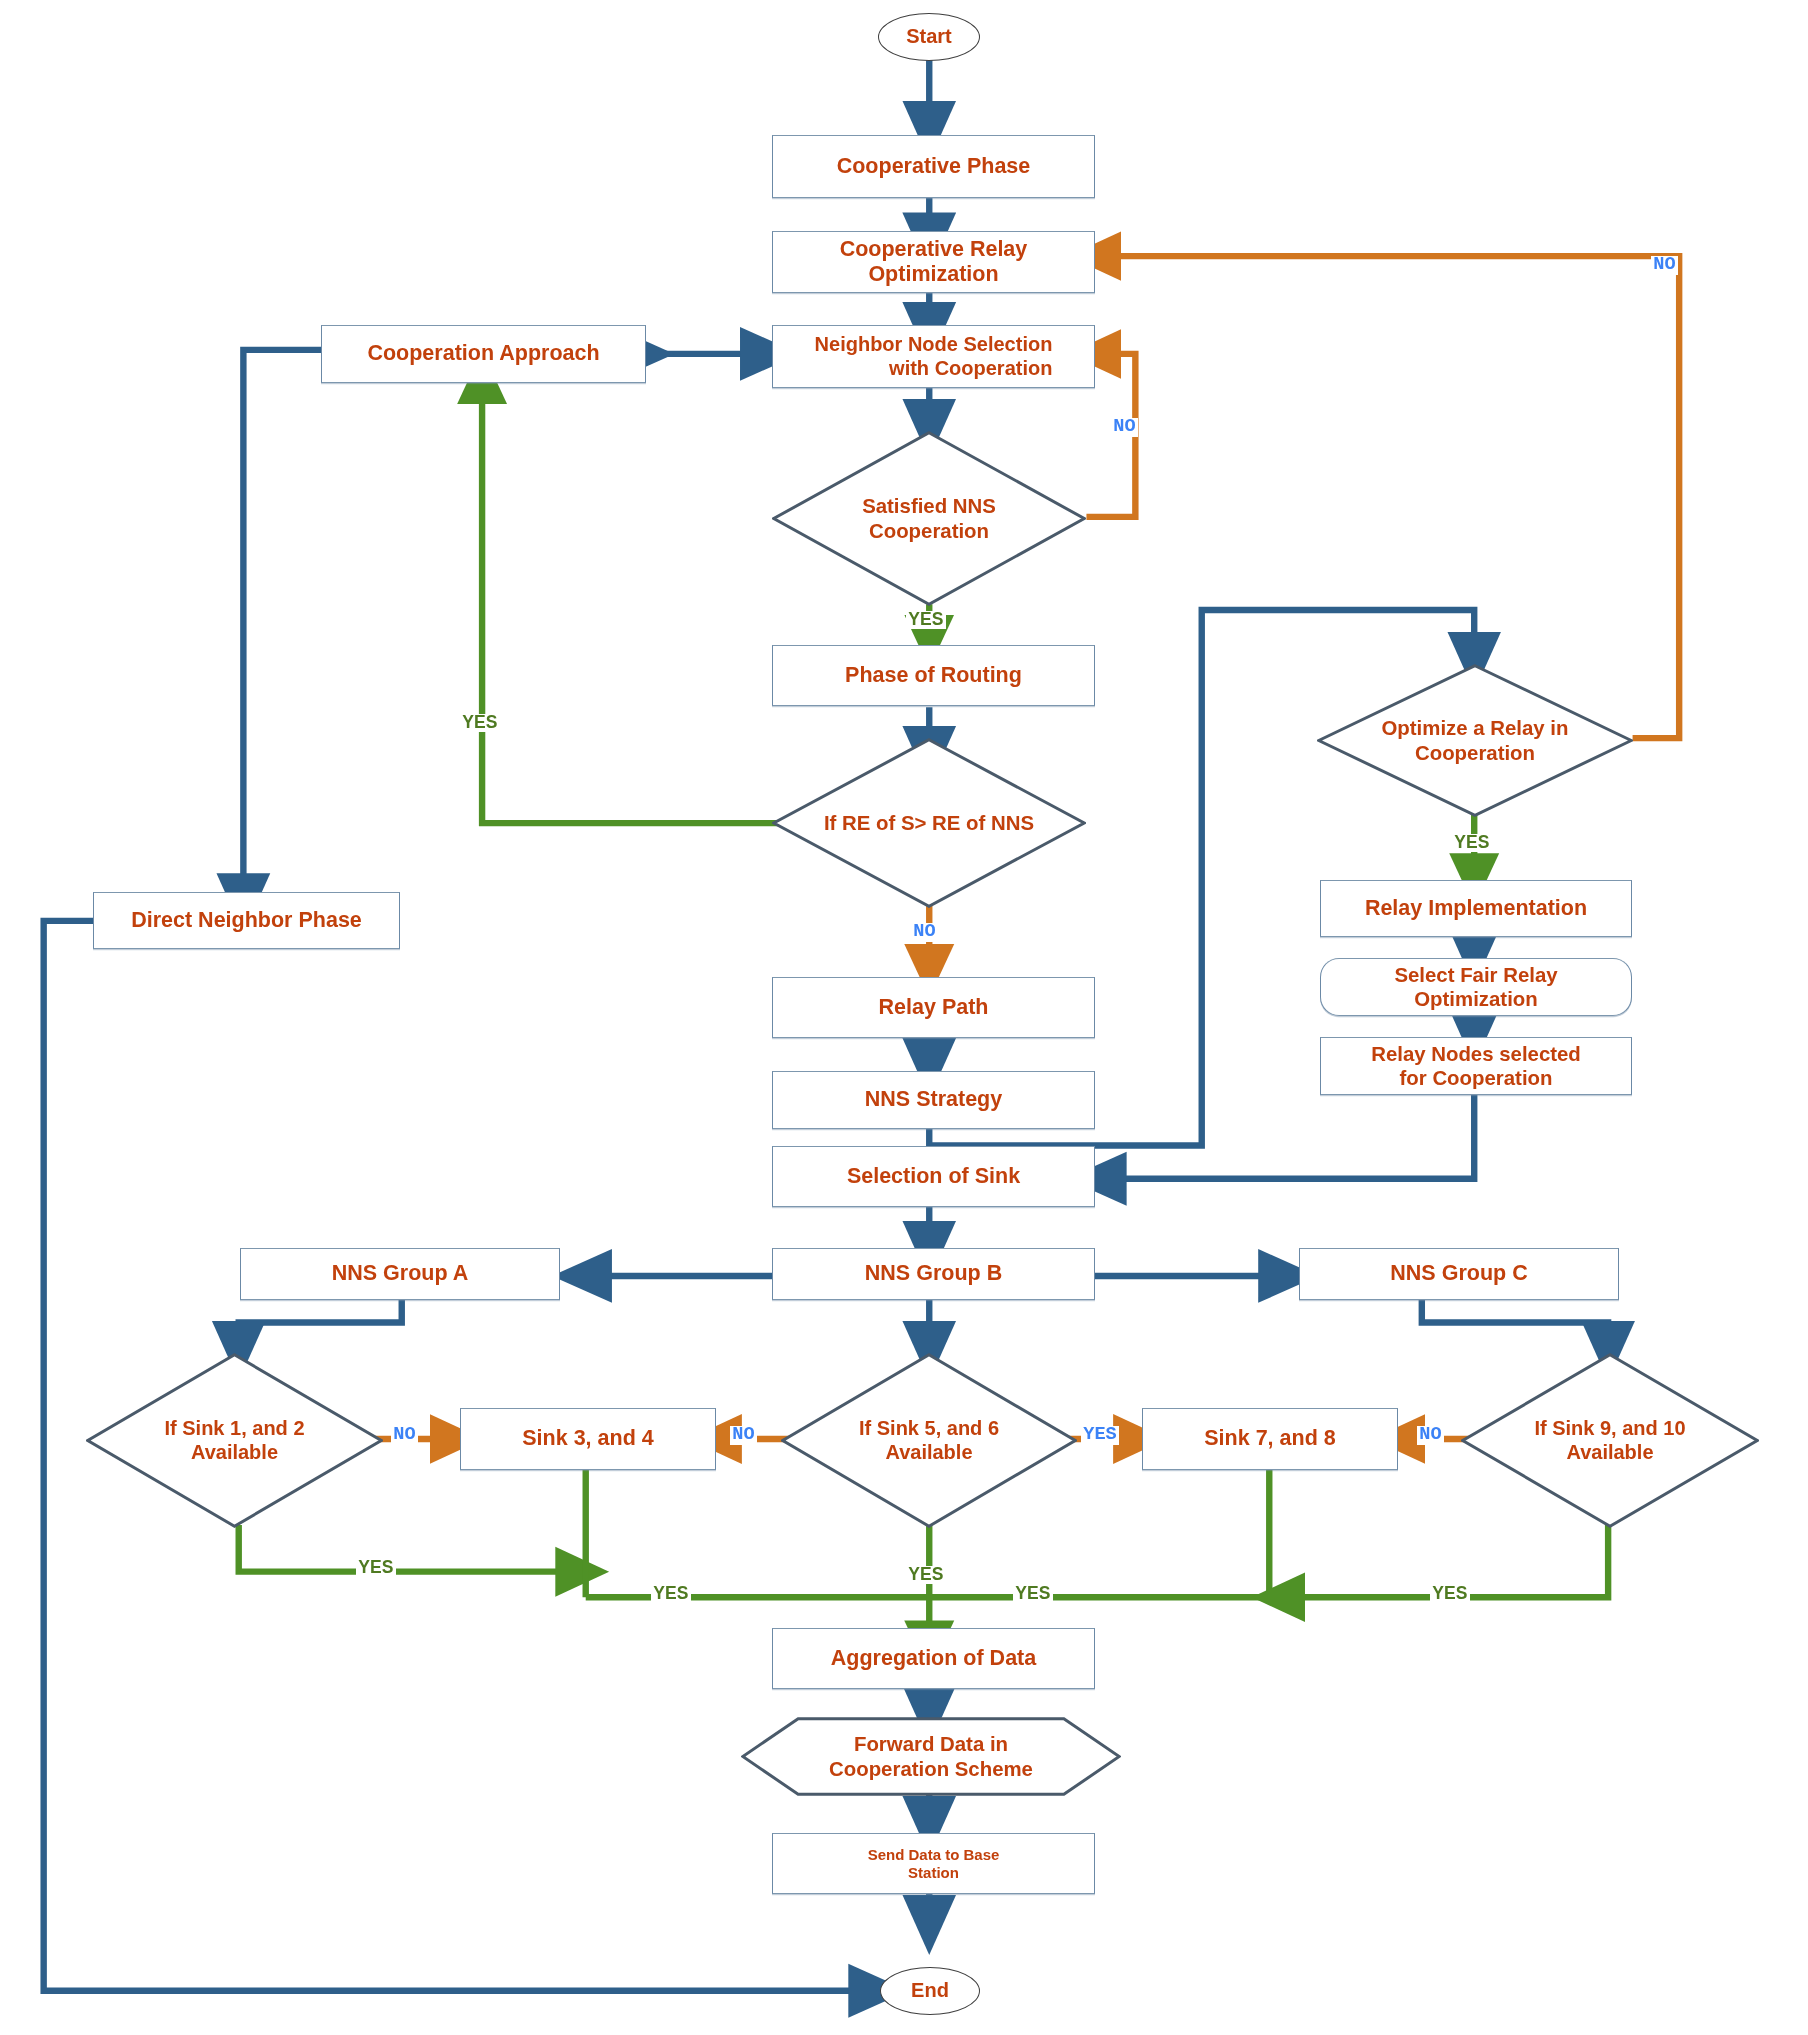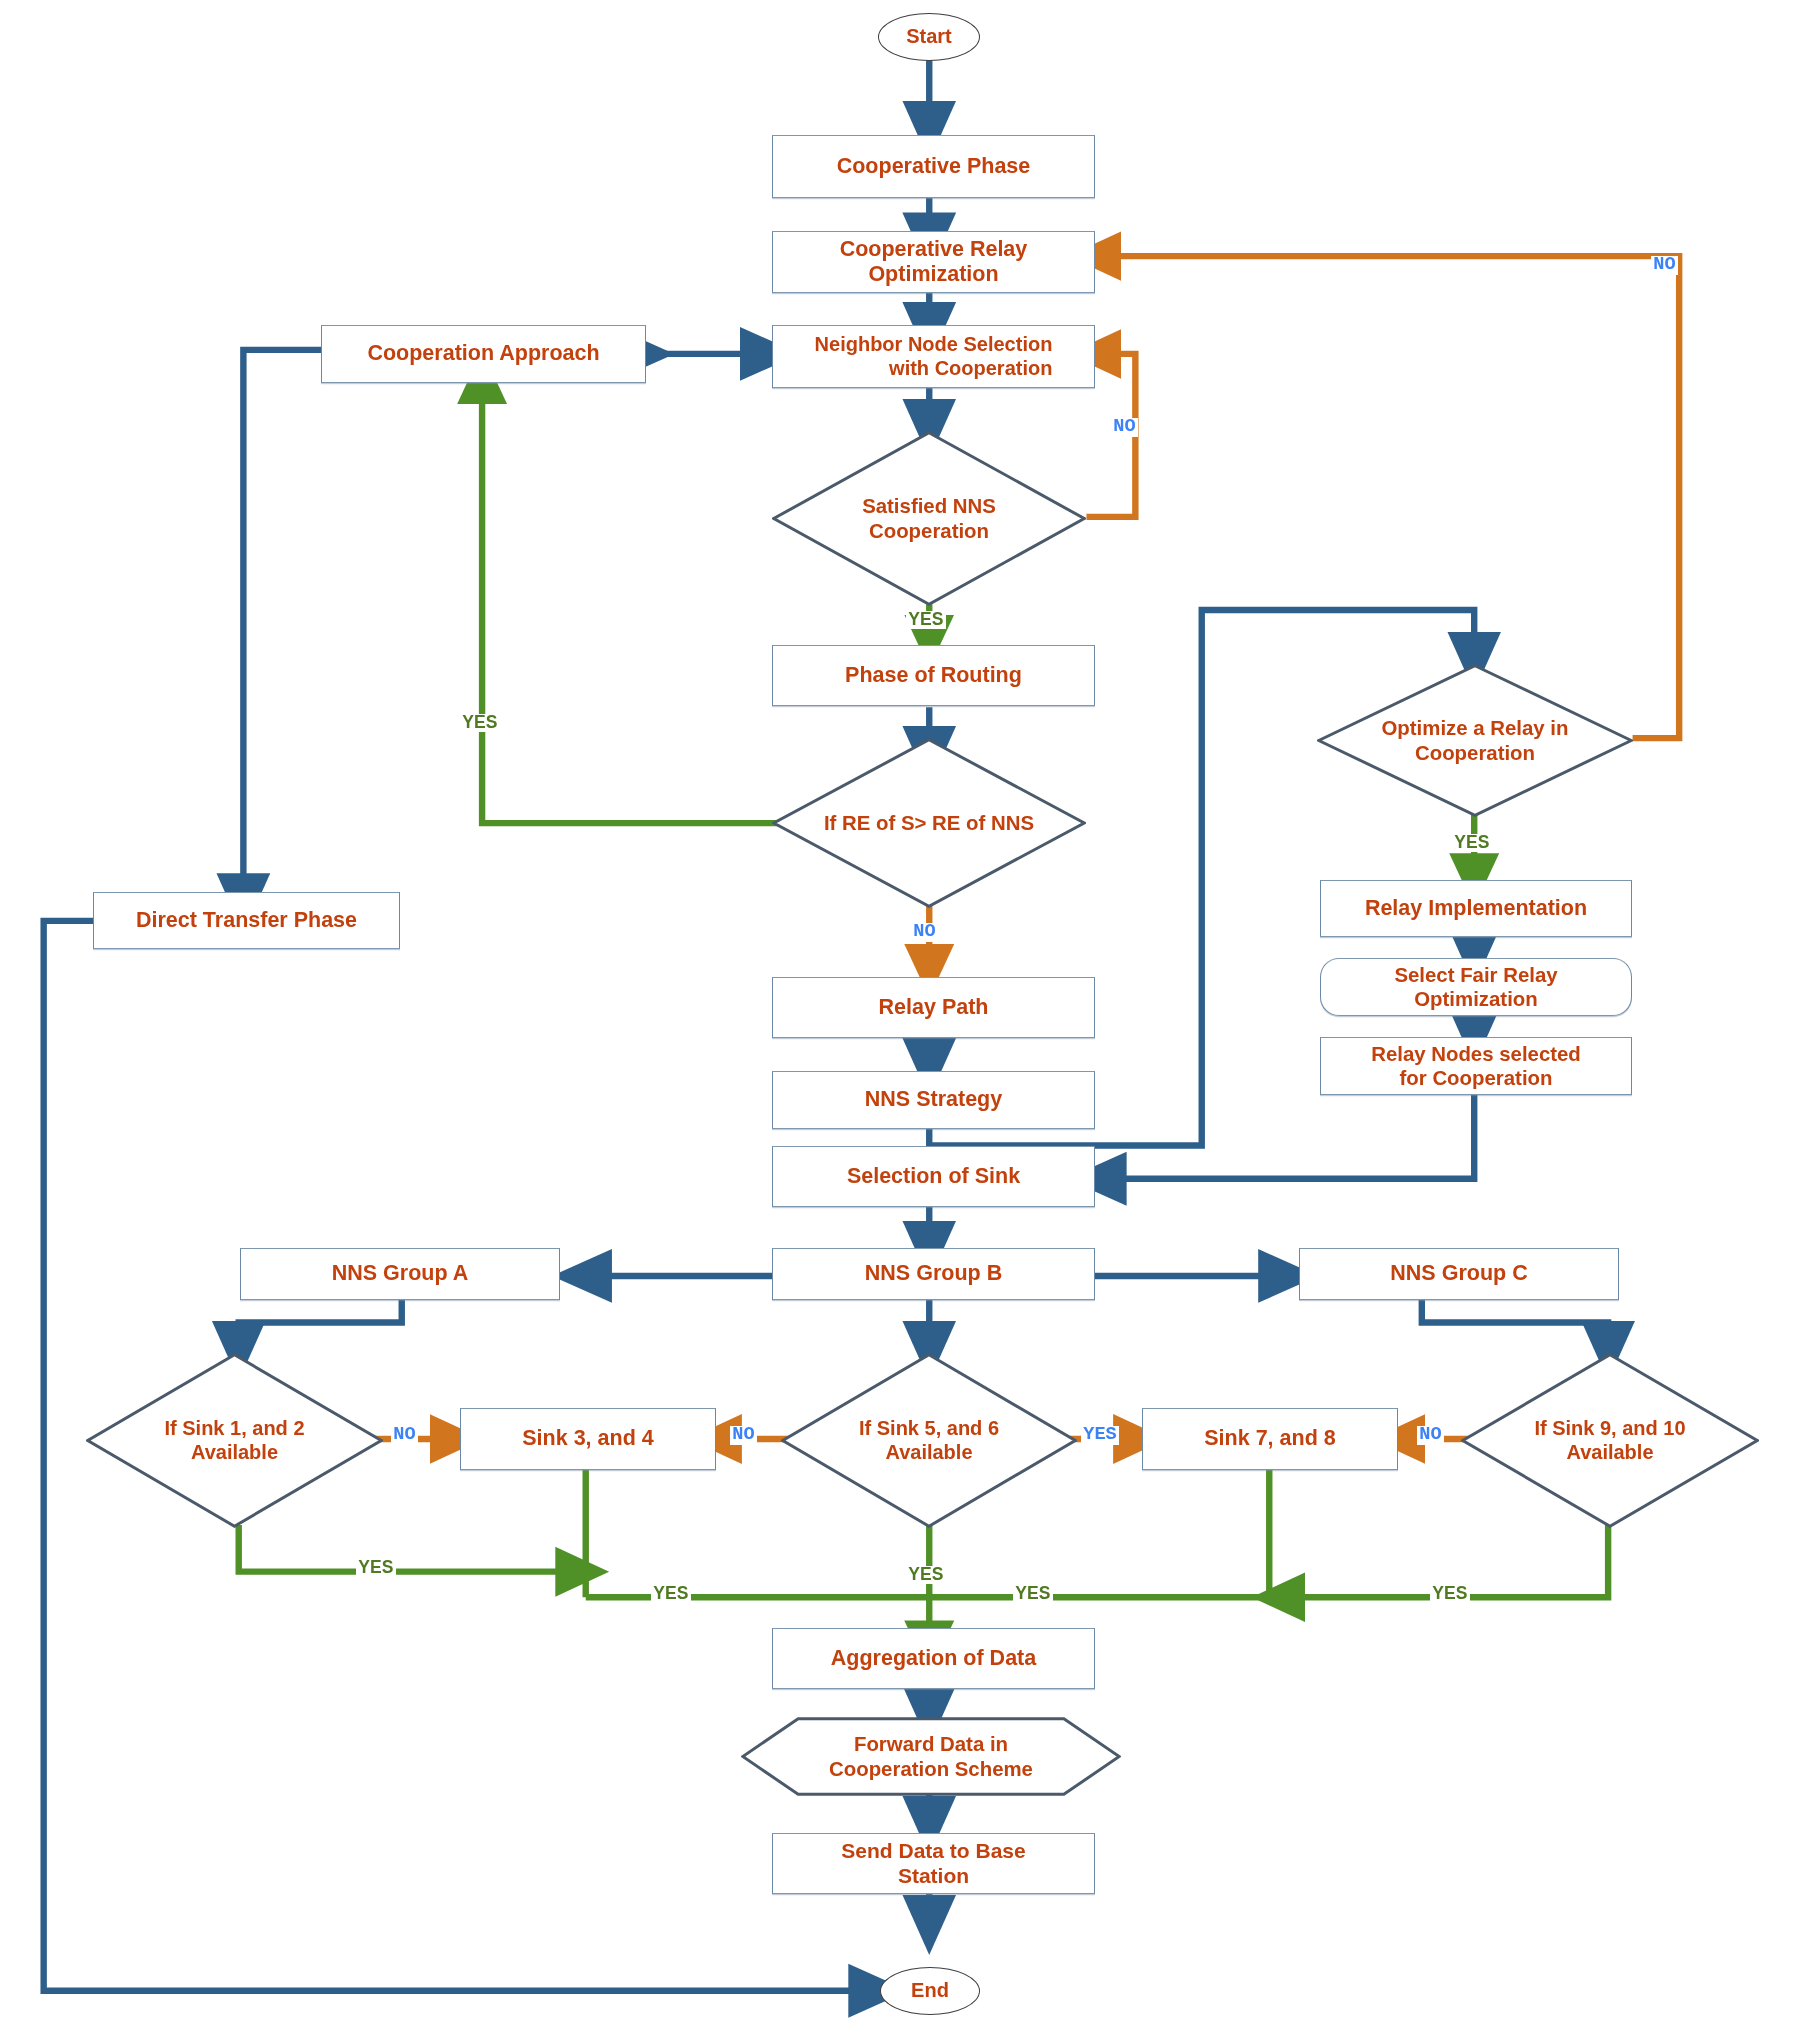--- a/index.html
+++ b/index.html
@@ -163,21 +163,21 @@
   </div>
 
   <div class="node dec" style="left:772px;top:738px;width:314px;height:170px;font-size:20.4px;">
     <svg class="shape" viewBox="0 0 540 292" preserveAspectRatio="none">
       <polygon points="270,3 537,146 270,289 3,146" fill="#fff" stroke="#4a5a6a" stroke-width="3" vector-effect="non-scaling-stroke"></polygon>
     </svg>
     <span class="lbl">If RE of S&gt; RE of NNS</span>
   </div>
 
   <div class="node proc" style="left:93px;top:892px;width:307px;height:57px;font-size:21.5px;">
-    <span class="lbl">Direct Transfer Phase</span>
+    <span class="lbl">Direct Neighbor Phase</span>
   </div>
 
   <div class="node proc" style="left:772px;top:977px;width:323px;height:61px;font-size:21.5px;align-items:center;">
     <span class="lbl">Relay Path</span>
   </div>
 
   <div class="node proc" style="left:772px;top:1071px;width:323px;height:58px;font-size:21.5px;">
     <span class="lbl">NNS Strategy</span>
   </div>
 
@@ -256,21 +256,21 @@
   </div>
 
   <div class="node hex" style="left:741px;top:1717px;width:380px;height:79px;font-size:20.4px;white-space:pre-line;">
     <svg class="shape" viewBox="0 0 652 136" preserveAspectRatio="none">
       <polygon points="98,3 554,3 649,68 554,133 98,133 3,68" fill="#fff" stroke="#4a5a6a" stroke-width="3" vector-effect="non-scaling-stroke"></polygon>
     </svg>
     <span class="lbl">Forward Data in
 Cooperation Scheme</span>
   </div>
 
-  <div class="node proc" style="left:772px;top:1833px;width:323px;height:61px;font-size:21px;white-space:pre-line;">
+  <div class="node proc" style="left:772px;top:1833px;width:323px;height:61px;font-size:15px;white-space:pre-line;">
     <span class="lbl">Send Data to Base
 Station</span>
   </div>
 
   <div class="node term" style="left:880px;top:1967px;width:100px;height:48px;font-size:20px;">
     <span class="lbl">End</span>
   </div>
 
   <div class="edge-label lab-no" style="left:1651px;top:256px;font-size:18.6px;">NO</div>
 

